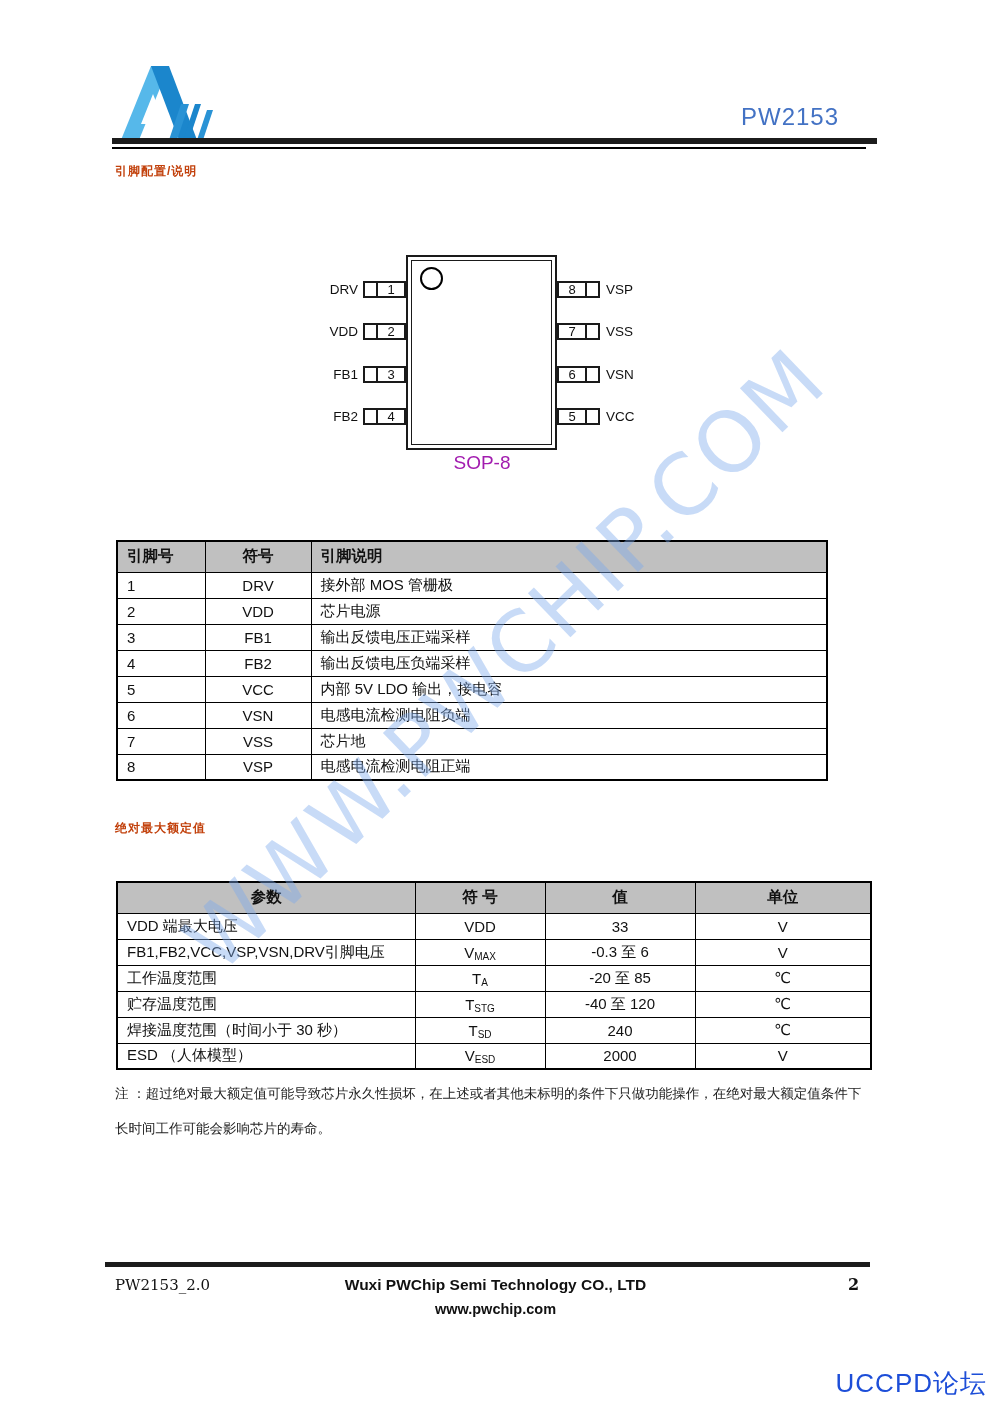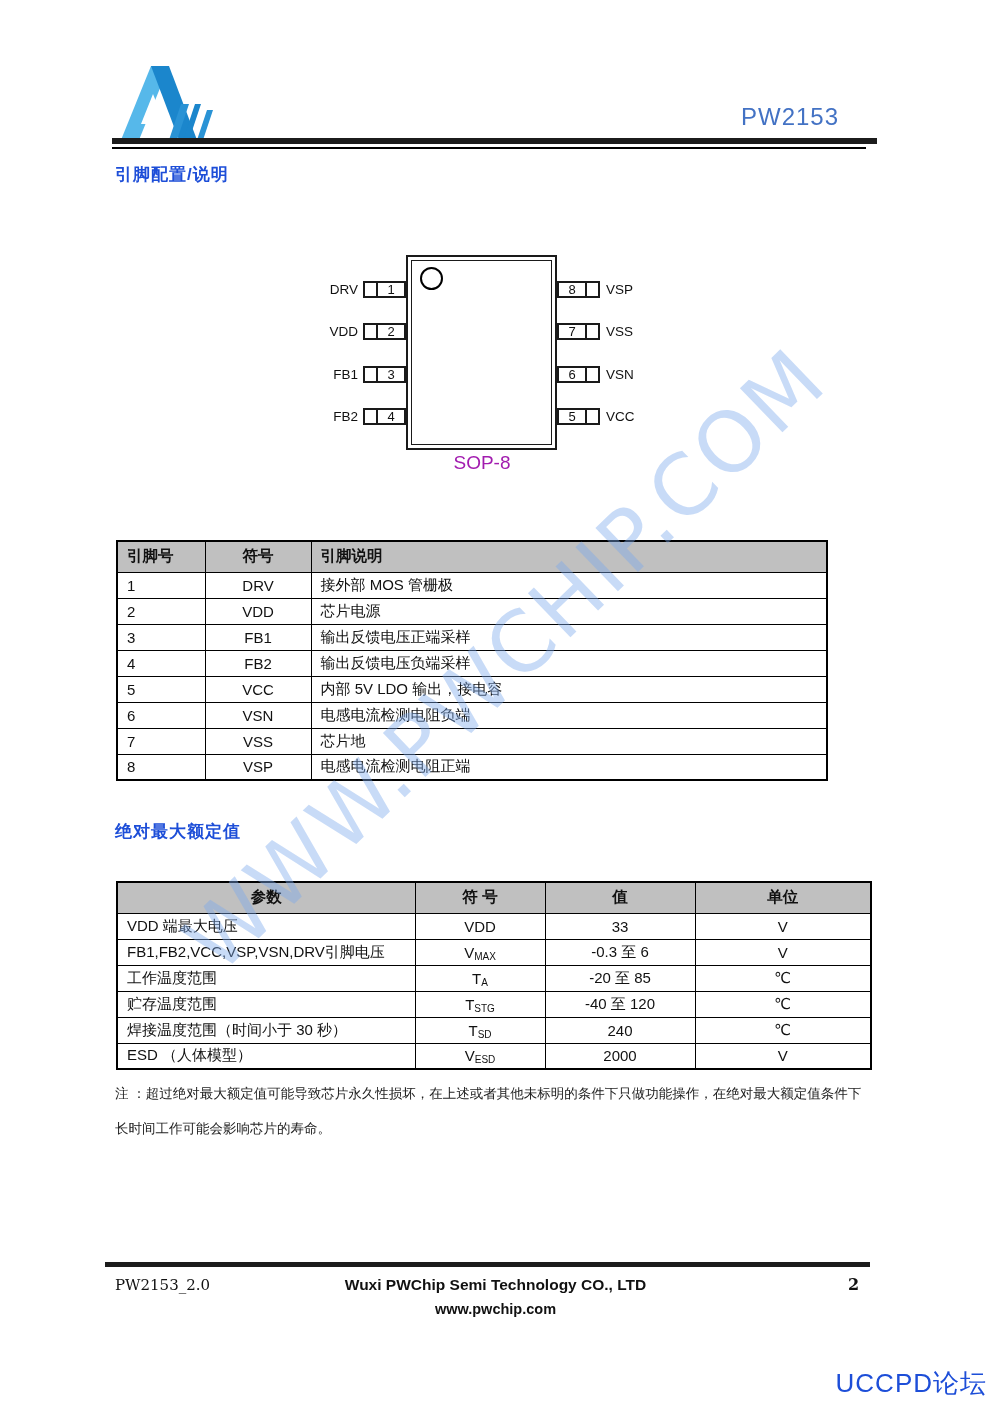--- a/index.html
+++ b/index.html
@@ -8,21 +8,21 @@
   .page {
     position:relative; width:991px; height:1403px; background:#fff;
     overflow:hidden; margin:0 auto;
   }
 
   
   .logo-svg { position:absolute; left:113px; top:60px; }
   .product-name { position:absolute; left:741px; top:103px; font-size:24px; color:#4372c4; letter-spacing:1px; }
   .rule-thick { position:absolute; left:112px; top:138px; width:765px; height:6px; background:#1c1c1c; }
   .rule-thin  { position:absolute; left:112px; top:147px; width:754px; height:2px; background:#000; }
-  .sec-title { position:absolute; left:115px; font-size:17px; font-weight:bold; color:#1d4ed8; letter-spacing:1px; }
+  .sec-title { position:absolute; left:115px; font-size:12px; font-weight:bold; color:#c2410c; letter-spacing:1px; }
   #sec1 { top:163px; }
   #sec2 { top:820px; }
 
   
   .ic-outer { position:absolute; left:406px; top:255px; width:151px; height:195px; border:2px solid #1a1a1a; background:#fff; }
   .ic-inner { position:absolute; left:3px; top:3px; right:3px; bottom:3px; border:1px solid #1a1a1a; }
   .pin1-dot { position:absolute; left:420px; top:267px; width:23px; height:23px; border:2px solid #000; border-radius:50%; background:#fff; }
   .pin-box { position:absolute; width:43px; height:17px; border:2px solid #1a1a1a; background:#fff; }
   .pin-box .num { position:absolute; top:0; bottom:0; font-size:13px; color:#111; display:flex; align-items:center; justify-content:center; }
   .pin-box .div-line { position:absolute; top:0; bottom:0; width:2px; background:#1a1a1a; }

